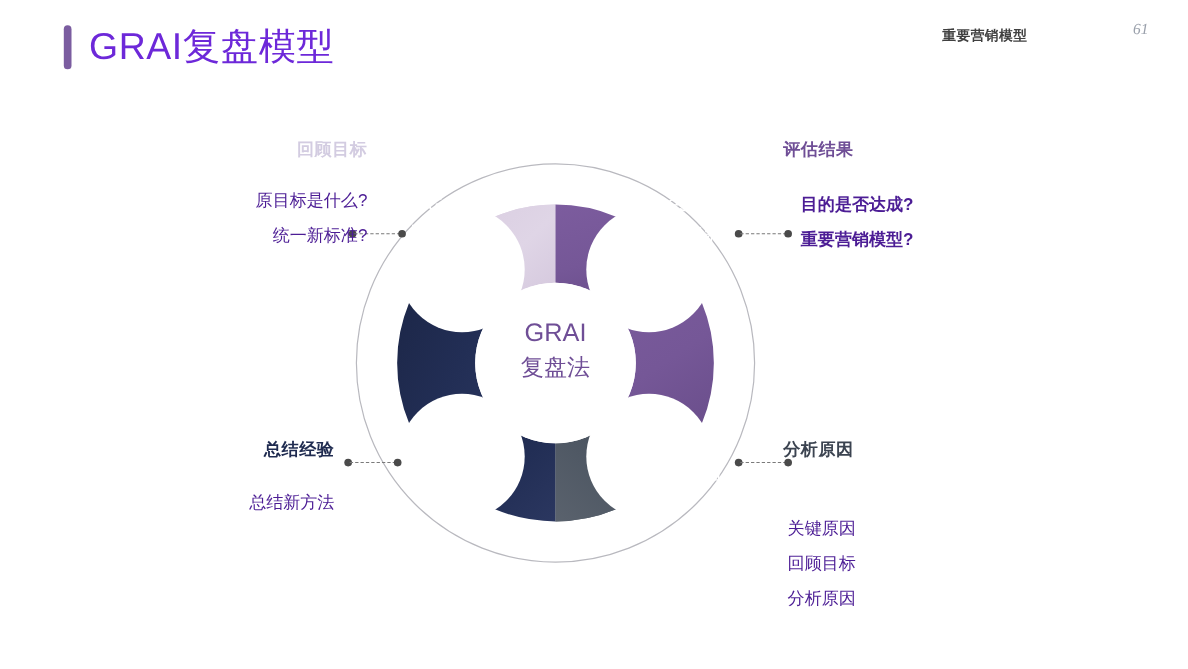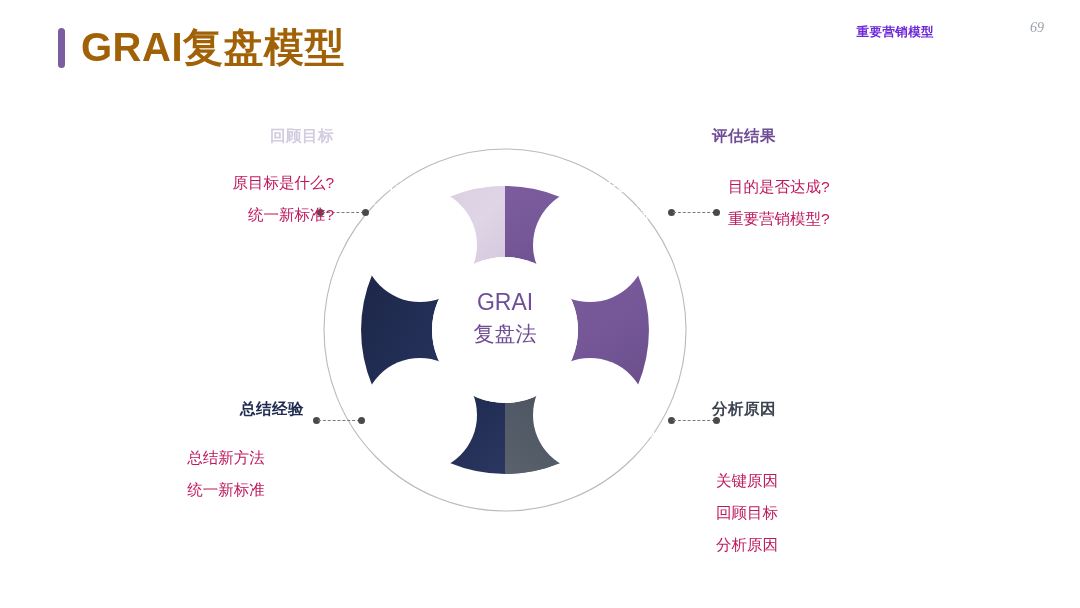--- a/index.html
+++ b/index.html
@@ -10,52 +10,52 @@
     overflow: hidden;
   }
   #slide { position: relative; width: 1080px; height: 608px; background: #fff; }
 
   
   #title-block { position: absolute; left: 58px; top: 20px; display: flex; align-items: center; }
   #title-bar {
     width: 7px; height: 40px; border-radius: 4px;
     background: #7B5DA0; margin-right: 16px;
   }
-  #title-text { font-size: 40px; color: #a16207; letter-spacing: .5px; font-weight: 700; }
+  #title-text { font-size: 34px; color: #6d28d9; letter-spacing: .5px; font-weight: 400; }
 
   #header-tag {
     position: absolute; right: 146px; top: 24px;
-    font-size: 12.5px; color: #6d28d9; font-weight: 700; letter-spacing: .4px;
+    font-size: 12.5px; color: #404040; font-weight: 700; letter-spacing: .4px;
   }
   #page-number {
     position: absolute; right: 36px; top: 20px;
     font-size: 14px; color: #9aa0ab; font-family: "Liberation Serif", serif; font-style: italic;
   }
 
   
   #diagram { position: absolute; left: 305px; top: 128px; width: 400px; height: 404px; }
   #diagram svg { display: block; }
 
   
   .callout { position: absolute; }
   .callout-head { font-size: 15.5px; font-weight: 700; letter-spacing: .5px; }
   .callout-lines { margin-top: 14px; }
-  .callout-line { font-size: 15.5px; color: #be185d; line-height: 32px; white-space: nowrap; }
+  .callout-line { font-size: 15.5px; color: #4c1d95; line-height: 32px; white-space: nowrap; }
 
   #callout-goal     { left: 178px; top: 126px; text-align: right; width: 156px; }
   #callout-goal .callout-head { color: #D3CCE1; }
   #callout-goal .callout-lines { margin-top: 20px; }
 
   #callout-result   { left: 712px; top: 126px; text-align: left; width: 200px; }
   #callout-result .callout-head { color: #6F4E96; }
-  #callout-result .callout-lines { margin-top: 24px; margin-left: 16px; }
+  #callout-result .callout-lines { margin-top: 24px; margin-left: 16px; font-weight: bold; }
 
   #callout-insight  { left: 148px; top: 399px; text-align: right; width: 156px; }
   #callout-insight .callout-head { color: #1F2B50; }
-  #callout-insight .callout-lines { margin-top: 22px; text-align: center; }
+  #callout-insight .callout-lines { margin-top: 22px; }
 
   #callout-analysis { left: 712px; top: 399px; text-align: left; width: 200px; }
   #callout-analysis .callout-head { color: #3B4350; }
   #callout-analysis .callout-lines { margin-top: 45px; margin-left: 4px; }
 
   
   .connector { position: absolute; height: 9px; }
   .connector .dot {
     position: absolute; top: 1px; width: 7px; height: 7px;
     border-radius: 50%; background: #4a4a4a;
@@ -76,21 +76,21 @@
 <body>
 
 <div id="slide">
 
   <div id="title-block">
     <div id="title-bar" style="background: rgb(123, 93, 160);"></div>
     <div id="title-text">GRAI复盘模型</div>
   </div>
 
   <div id="header-tag">重要营销模型</div>
-  <div id="page-number">69</div>
+  <div id="page-number">61</div>
 
   <div id="diagram">
     <svg width="400" height="404" viewBox="0 0 400 404" xmlns="http://www.w3.org/2000/svg">
       <defs>
 
         <linearGradient id="grad-goal" x1="0" y1="0" x2="1" y2="1">
           <stop offset="0%" stop-color="#D9CCE0"></stop>
           <stop offset="55%" stop-color="#DFD5E6"></stop>
           <stop offset="100%" stop-color="#D3C6DC"></stop>
         </linearGradient>
@@ -224,21 +224,20 @@
     <div class="callout-lines">
       <div class="callout-line">目的是否达成?</div>
       <div class="callout-line">重要营销模型?</div>
     </div>
   </div>
 
   <div class="callout" id="callout-insight">
     <div class="callout-head" style="color: rgb(31, 43, 80);">总结经验</div>
     <div class="callout-lines">
       <div class="callout-line">总结新方法</div>
-      <div class="callout-line">统一新标准</div>
     </div>
   </div>
 
   <div class="callout" id="callout-analysis">
     <div class="callout-head" style="color: rgb(59, 67, 80);">分析原因</div>
     <div class="callout-lines">
       <div class="callout-line">关键原因</div>
       <div class="callout-line">回顾目标</div>
       <div class="callout-line">分析原因</div>
     </div>

